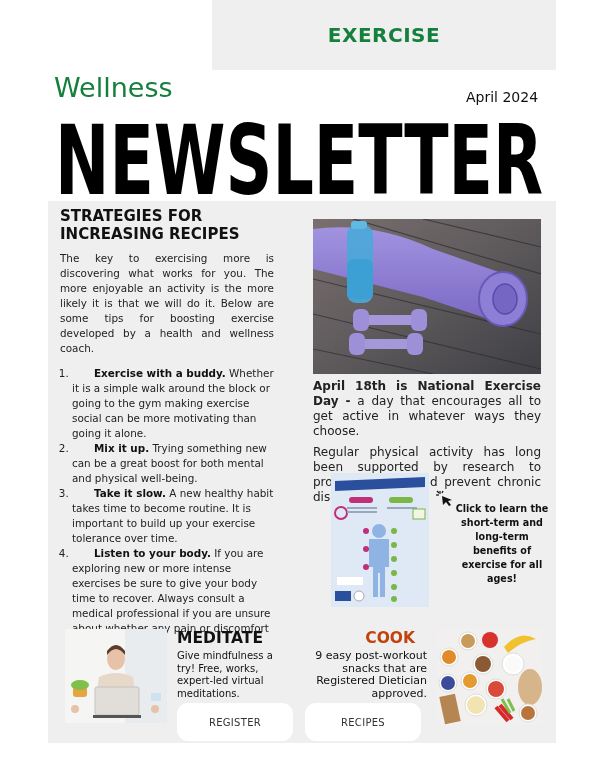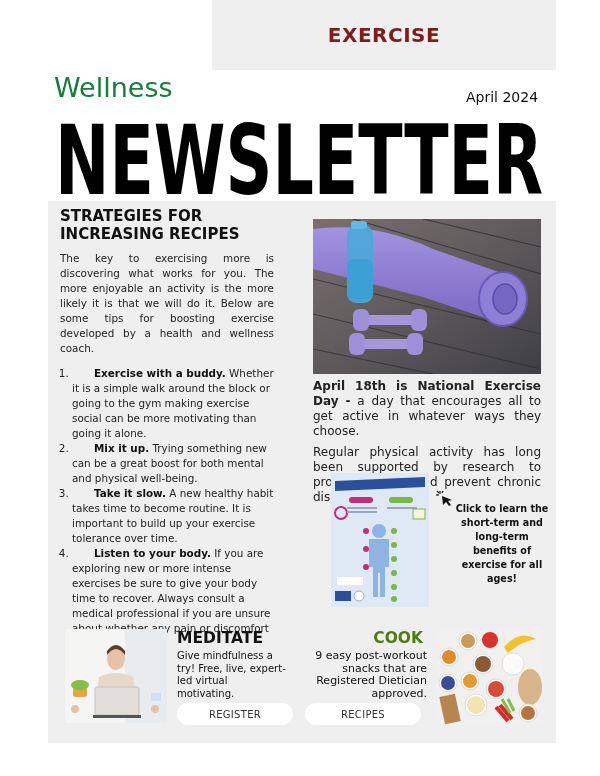--- a/index.html
+++ b/index.html
@@ -1,20 +1,20 @@
 <!DOCTYPE html>
 <html><head>
 <meta charset="utf-8">
 <style>
   html, body { margin:0; padding:0; }
   body { width:600px; height:776px; background:#ffffff; position:relative; overflow:hidden;
          font-family:"Liberation Sans", sans-serif; color:#1a1a1a; }
   .topic-bar { position:absolute; left:212px; top:0; width:344px; height:70px; background:#efefef;
                display:flex; align-items:center; justify-content:center; }
-  .topic-bar span { font-family:"DejaVu Sans", sans-serif; font-weight:bold; font-size:20px; letter-spacing:0.5px; color:#7f1d1d; }
+  .topic-bar span { font-family:"DejaVu Sans", sans-serif; font-weight:bold; font-size:20px; letter-spacing:0.5px; color:#15803d; }
   .wellness { position:absolute; left:54px; top:72px; font-family:"DejaVu Sans", sans-serif; font-size:27px; color:#15803d; }
   .issue-date { position:absolute; left:466px; top:89px; font-family:"DejaVu Sans", sans-serif; font-size:14px; color:#111; }
   .masthead { position:absolute; left:54px; top:106px; width:490px; height:92px; overflow:hidden; }
   .masthead svg { display:block; }
   .panel { position:absolute; left:48px; top:201px; width:508px; height:542px; background:#efefef; }
   .col-left { position:absolute; left:12px; top:6px; width:214px; }
   .heading { font-family:"DejaVu Sans", sans-serif; font-weight:bold; font-size:15px; line-height:18px; color:#111; margin:0 0 8px 0; }
   .intro { font-family:"DejaVu Sans", sans-serif; font-size:10.4px; line-height:15px; text-align:justify; margin:0 0 10px 0; color:#222; }
   ol.tips { margin:0; padding:0 0 0 12px; font-family:"DejaVu Sans", sans-serif; font-size:10.4px; line-height:15px; color:#222; }
   ol.tips li { padding-left:0; }
@@ -23,25 +23,25 @@
   .col-right-text { position:absolute; left:265px; top:178px; width:228px; font-family:"DejaVu Sans", sans-serif;
                     font-size:12px; line-height:15px; text-align:justify; color:#222; }
   .col-right-text p { margin:0 0 6px 0; }
   .infographic { position:absolute; left:283px; top:272px; width:98px; height:134px; background:#dfe9f6; overflow:hidden; }
   .cursor-icon { position:absolute; left:388px; top:289px; width:18px; height:18px; }
   .click-text { position:absolute; left:406px; top:301px; width:96px; text-align:center; font-family:"DejaVu Sans", sans-serif;
                 font-weight:bold; font-size:9.6px; line-height:14px; color:#111; }
   .meditate-photo { position:absolute; left:17px; top:428px; width:102px; height:94px; overflow:hidden; background:#f4f4f2; }
   .meditate-title { position:absolute; left:129px; top:428px; font-family:"DejaVu Sans", sans-serif; font-weight:bold; font-size:15.5px; color:#111; }
   .meditate-desc { position:absolute; left:129px; top:449px; width:110px; font-family:"DejaVu Sans", sans-serif; font-size:10px; line-height:12.5px; color:#111; }
-  .btn { position:absolute; height:22px; background:#ffffff; border-radius:11px; display:flex; align-items:center; justify-content:center;
+  .btn { position:absolute; height:38px; background:#ffffff; border-radius:11px; display:flex; align-items:center; justify-content:center;
          font-family:"DejaVu Sans", sans-serif; font-size:10px; letter-spacing:0.3px; color:#333; cursor:pointer; }
   .btn-register { left:129px; top:502px; width:116px; }
   .btn-recipes { left:257px; top:502px; width:116px; }
-  .cook-title { position:absolute; left:296px; top:428px; width:79px; text-align:right; font-family:"DejaVu Sans", sans-serif; font-weight:bold; font-size:15.5px; color:#4d7c0f; }
+  .cook-title { position:absolute; left:288px; top:428px; width:79px; text-align:right; font-family:"DejaVu Sans", sans-serif; font-weight:bold; font-size:15.5px; color:#c2410c; }
   .cook-desc { position:absolute; left:262px; top:449px; width:117px; text-align:right; font-family:"DejaVu Sans", sans-serif; font-size:11px; line-height:12.5px; color:#111; }
   .cook-photo { position:absolute; left:390px; top:428px; width:104px; height:96px; overflow:hidden; background:#f1f0ee; }
 </style>
 </head>
 <body>
 
 <div class="topic-bar">
   <span>EXERCISE</span>
 </div>
 
@@ -162,21 +162,21 @@
       <path d="M42 26 Q51 14 60 26 L60 22 Q51 10 42 22 Z" fill="#5a3d2a"></path>
       <path d="M34 48 Q51 40 68 48 L72 78 L30 78 Z" fill="#e6d9c9"></path>
       <rect x="30" y="58" width="44" height="28" rx="2" fill="#e1ddd8" stroke="#c8c2bb"></rect>
       <rect x="28" y="86" width="48" height="3" fill="#555"></rect>
       <circle cx="10" cy="80" r="4" fill="#e8c2a8"></circle>
       <circle cx="90" cy="80" r="4" fill="#e8c2a8"></circle>
       <rect x="86" y="64" width="10" height="8" fill="#cde4f0"></rect>
     </svg>
   </div>
   <div class="meditate-title">MEDITATE</div>
-  <div class="meditate-desc">Give mindfulness a try! Free, live, expert-led virtual motivating.</div>
+  <div class="meditate-desc">Give mindfulness a try! Free, works, expert-led virtual meditations.</div>
   <div class="btn btn-register">REGISTER</div>
 
   <div class="btn btn-recipes">RECIPES</div>
   <div class="cook-title">COOK</div>
   <div class="cook-desc">9 easy post-workout snacks that  are Registered Dietician approved.</div>
 
   <div class="cook-photo">
     <svg width="104" height="96" viewBox="0 0 104 96">
       <rect width="104" height="96" fill="#f1f0ee"></rect>
       <circle cx="30" cy="12" r="9" fill="#fff" stroke="#ddd"></circle>

